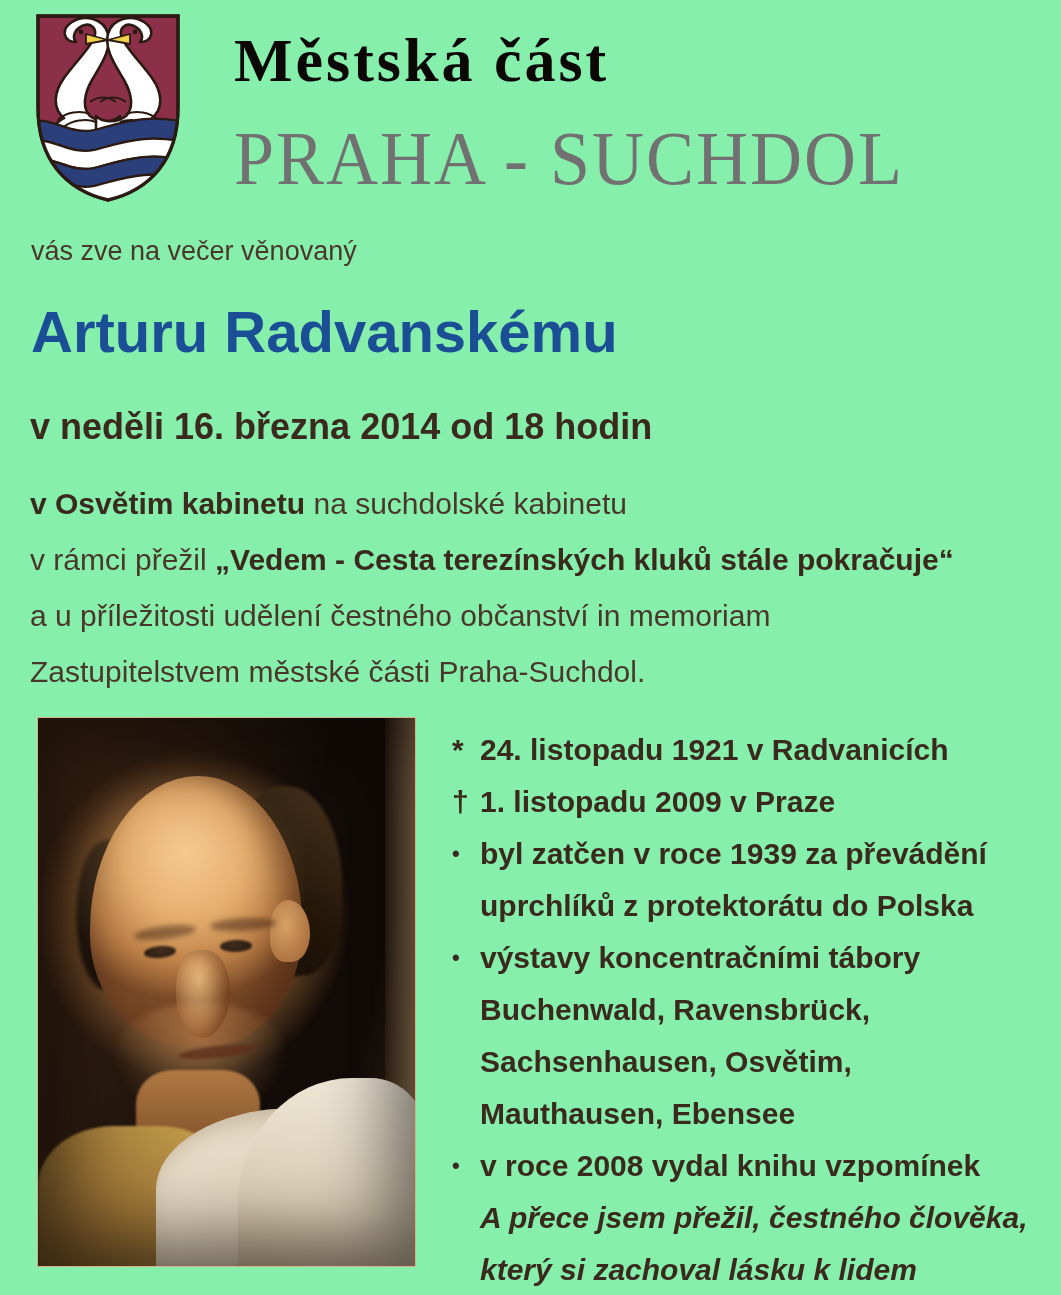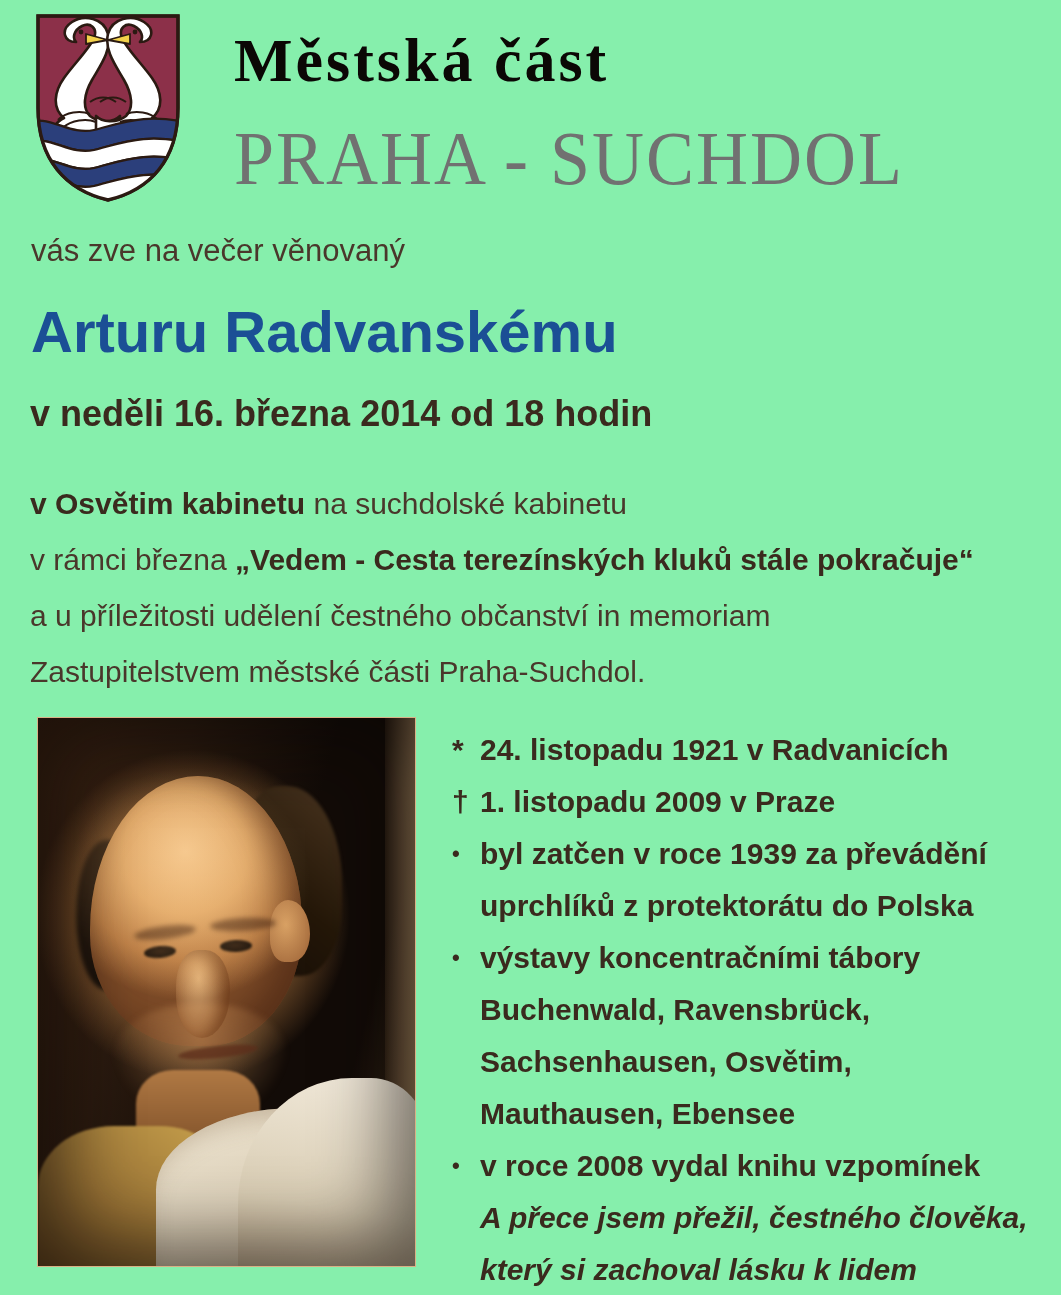--- a/index.html
+++ b/index.html
@@ -64,40 +64,40 @@
     white-space: nowrap;
     transform: scaleY(1.06);
     transform-origin: left top;
   }
 
   
   .invite-lead {
     position: absolute;
     left: 31px;
     top: 232px;
-    font-size: 31px;
+    font-size: 27px;
     line-height: 38px;
     color: #4A372B;
     white-space: nowrap;
   }
   .honoree {
     position: absolute;
     left: 31px;
     top: 299px;
     font-size: 58px;
     line-height: 66px;
     font-weight: bold;
     color: #1B4F95;
     letter-spacing: 0px;
     white-space: nowrap;
   }
   .when {
     position: absolute;
     left: 30px;
-    top: 392px;
+    top: 405px;
     font-size: 36px;
     line-height: 44px;
     font-weight: bold;
     color: #3A2A1E;
     white-space: nowrap;
     text-align: center;
   }
 
   
   .details {
@@ -388,21 +388,21 @@
 
   <div class="honoree">Arturu Radvanskému</div>
 
   <div class="when">v neděli 16. března 2014 od 18 hodin</div>
 
   <div class="details">
     <div class="dline">
       <span class="b">v Osvětim kabinetu</span><span> na suchdolské kabinetu</span>
     </div>
     <div class="dline">
-      <span>v rámci března </span><span class="b">„Vedem - Cesta terezínských kluků stále pokračuje“</span>
+      <span>v rámci přežil </span><span class="b">„Vedem - Cesta terezínských kluků stále pokračuje“</span>
     </div>
     <div class="dline">a u příležitosti udělení čestného občanství in memoriam</div>
     <div class="dline">Zastupitelstvem městské části Praha-Suchdol.</div>
   </div>
 
   <div class="photo">
     <div class="scene"></div>
     <div class="wall"></div>
     <div class="hair-l"></div>
     <div class="hair-r"></div>

